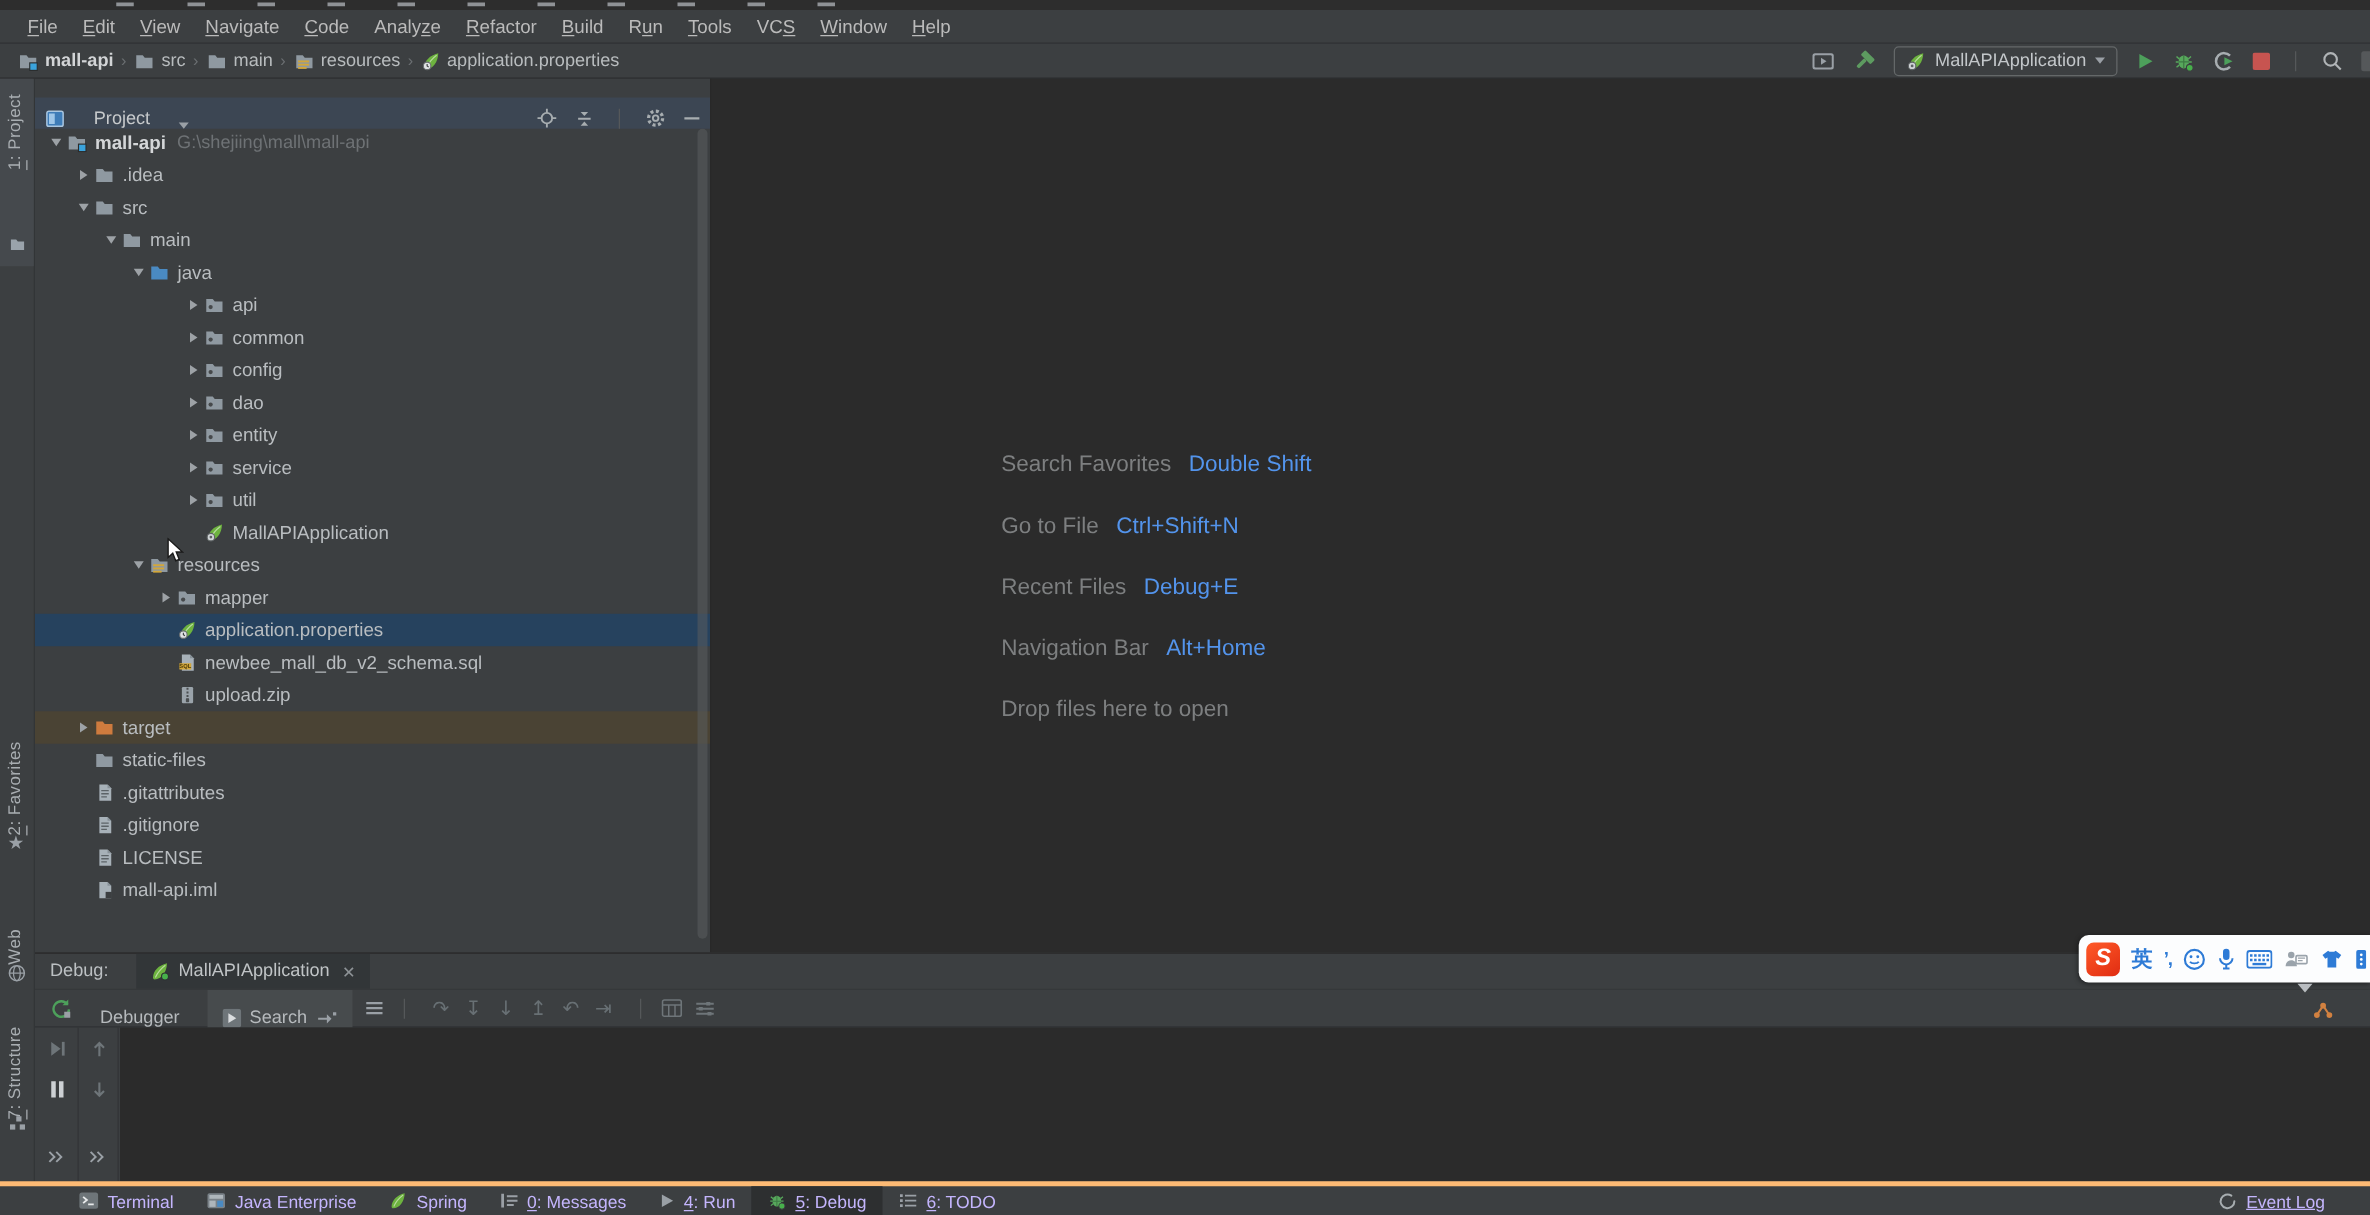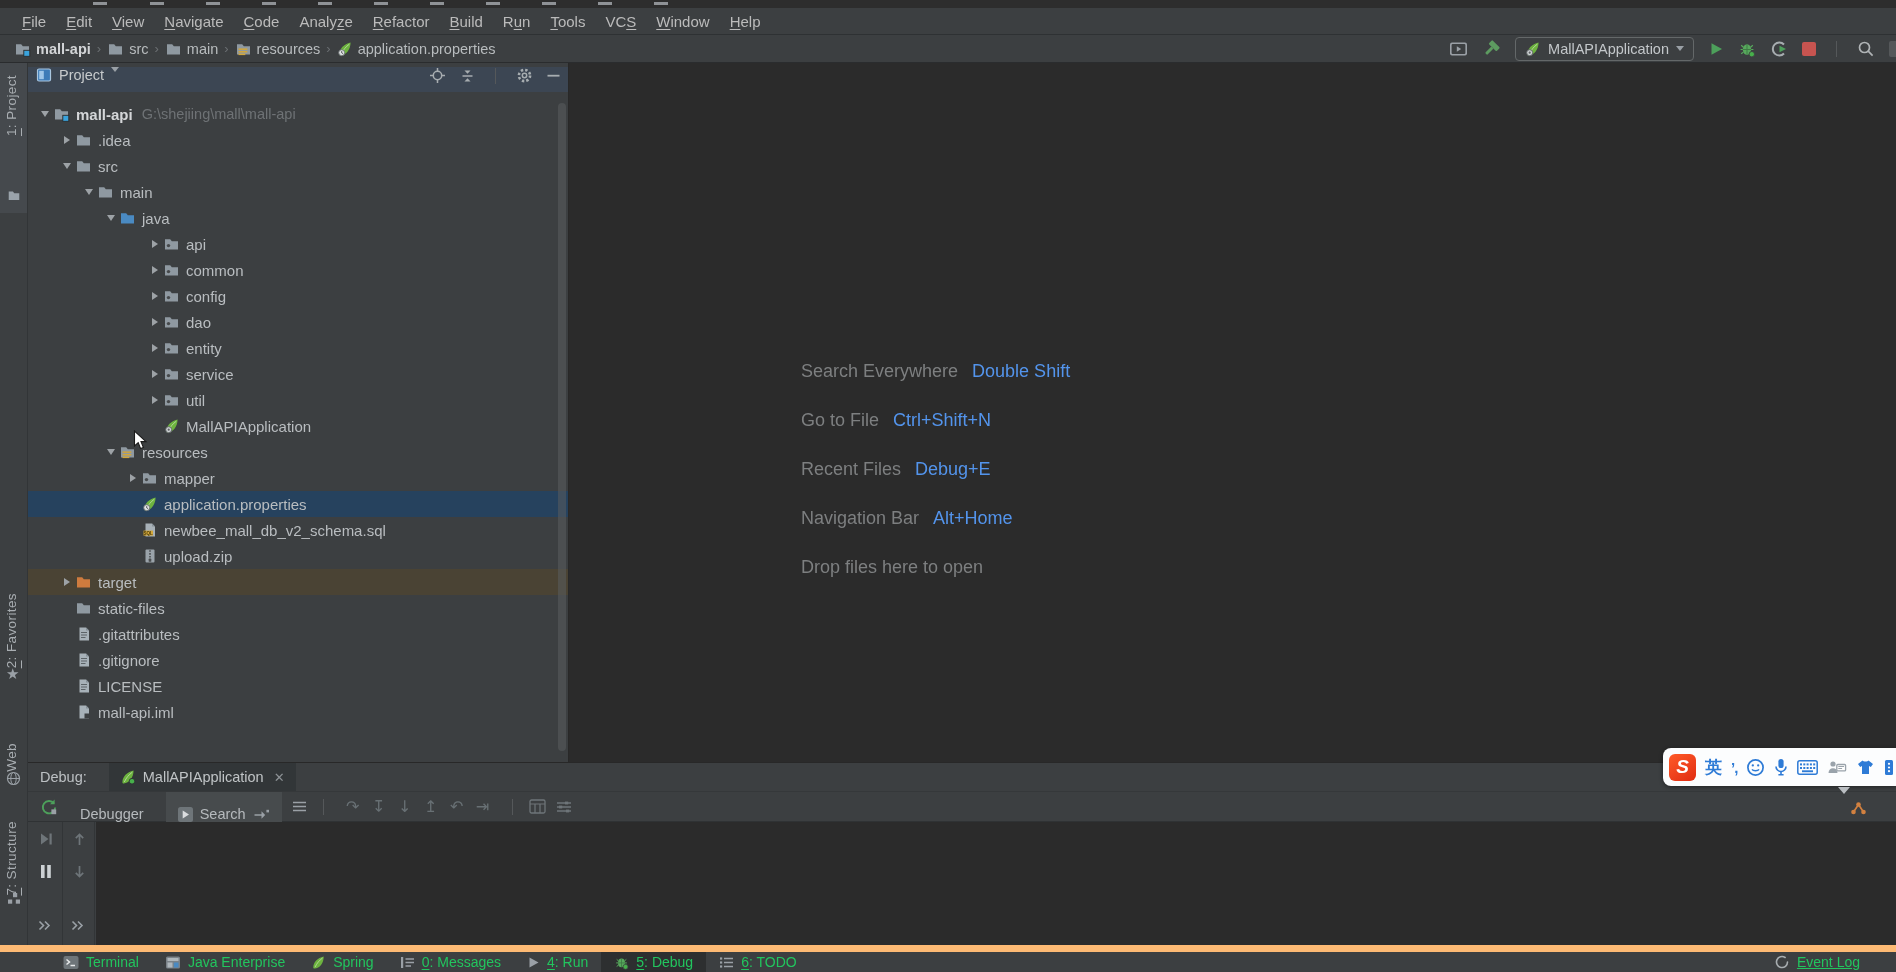--- a/index.html
+++ b/index.html
@@ -36,22 +36,22 @@
 
   
   .stripe { position:absolute; left:0; top:63px; width:28px; height:882px; background:#3c3f41; border-right:1px solid #323537; }
   .stripe-activebg { position:absolute; left:0; top:0; width:27px; height:150px; background:#45494d; }
   .vtab { position:absolute; left:4px; writing-mode:vertical-rl; transform:rotate(180deg);
     font-size:13.5px; color:#a9aeb2; letter-spacing:.4px; white-space:nowrap; cursor:default; }
   .stripe .abs-icon { position:absolute; }
 
   
   .project-panel { position:absolute; left:28px; top:63px; width:540px; height:699px; background:#3c3f41; overflow:hidden; }
-  .panel-header { position:absolute; left:0; top:4px; width:100%; height:25px; background:#3c4653;
-    display:flex; align-items:flex-start; padding:0 8px; gap:7px; font-size:14.5px; color:#c7cacc; }
+  .panel-header { position:absolute; left:0; top:15px; width:100%; height:25px; background:#3c4653;
+    display:flex; align-items:flex-end; padding:0 8px; gap:23px; font-size:14.5px; color:#c7cacc; }
   .panel-header .right { margin-left:auto; display:flex; align-items:center; gap:14px; }
   .tree { position:absolute; left:0; top:38px; width:100%; }
   .tree-row { display:flex; align-items:center; height:26px; font-size:15px; color:#b9bdc0; white-space:nowrap; cursor:default; }
   .tree-row .arrow { width:17px; display:inline-flex; justify-content:center; flex:none; }
   .tree-row .icon { width:17px; flex:none; margin-right:6px; }
   .tree-row .tlabel.b { font-weight:bold; color:#d4d6d8; }
   .tree-row .tpath { color:#6e7275; margin-left:9px; font-size:14.5px; }
   .tree-row.sel { background:#26425e; }
   .tree-row.tgt { background:#4a4334; }
   .tri-right { width:0; height:0; border-top:4.5px solid transparent; border-bottom:4.5px solid transparent; border-left:6px solid #9da2a6; }
@@ -78,21 +78,21 @@
   .dbg-tab.sel { background:#474b4d; }
   .step-icon { font-family:"DejaVu Sans", sans-serif; color:#687074; font-size:16px; width:26px; text-align:center; }
   .dbg-right { position:absolute; right:28px; top:0; height:31px; display:flex; align-items:center; }
   .dbg-leftcol { position:absolute; left:0; top:59px; width:67px; height:124px; border-right:1px solid #323537; }
   .dbg-leftcol .colsep { position:absolute; left:34px; top:0; width:1px; height:100%; background:#323537; }
   .dbg-leftcol .ic { position:absolute; }
   .console-area { position:absolute; left:68px; top:59px; right:0; bottom:0; background:#2b2b2b; }
 
   
   .statusbar { position:absolute; left:0; bottom:0; width:100%; height:27px; background:#3c3f41;
-    border-top:7px solid #fdba74; display:flex; align-items:center; font-size:14px; color:#22c55e; padding-left:50px; }
+    border-top:4px solid #fdba74; display:flex; align-items:center; font-size:14px; color:#c4b5fd; padding-left:50px; }
   .status-items { display:flex; align-items:center; height:100%; }
   .status-item { display:flex; align-items:center; gap:7px; height:100%; padding:0 13px; cursor:default; }
   .status-item.active { background:#2d2f30; }
   .event-log { margin-left:auto; display:flex; align-items:center; gap:7px; padding-right:36px;text-decoration:underline; }
 
   
   .ime-bar { position:absolute; left:1663px; top:748px; width:233px; height:38px; background:#fcfdfe;
     border-radius:8px 0 0 8px; box-shadow:0 1px 4px rgba(0,0,0,.45); display:flex; align-items:center; gap:9px;
     padding-left:6px; overflow:hidden; z-index:5; }
   .sogou-logo { width:27px; height:27px; border-radius:6px; background:linear-gradient(145deg,#ff5a28,#e02c12);
@@ -595,21 +595,21 @@
         </span>
         <span class="tlabel">mall-api.iml</span>
       </div>
     </div>
   <div class="tree-scrollbar"></div>
 </div>
 
 <div class="editor">
   <div class="shortcuts" id="shortcuts">
       <div class="shortcut-row">
-        <span class="sc-label">Search Everywhere</span>
+        <span class="sc-label">Search Favorites</span>
         <span class="sc-keys">Double Shift</span>
       </div>
       <div class="shortcut-row">
         <span class="sc-label">Go to File</span>
         <span class="sc-keys">Ctrl+Shift+N</span>
       </div>
       <div class="shortcut-row">
         <span class="sc-label">Recent Files</span>
         <span class="sc-keys">Debug+E</span>
       </div>

